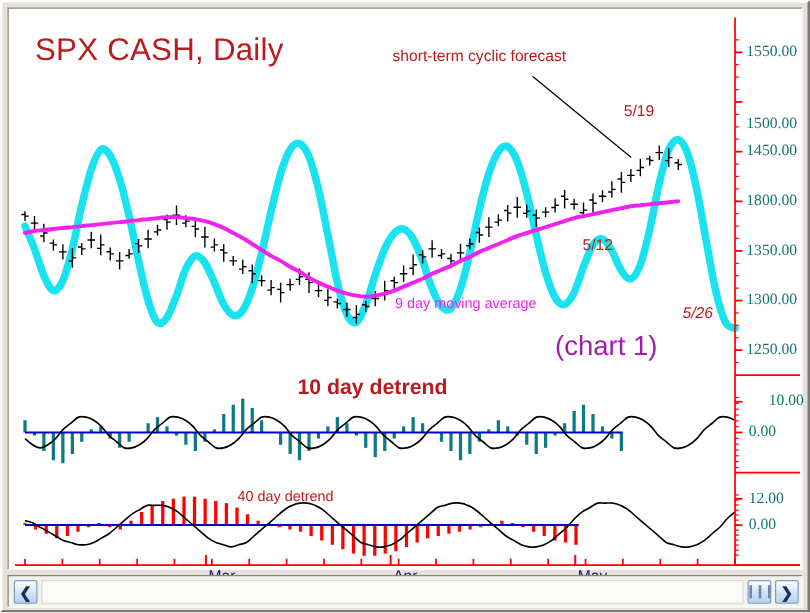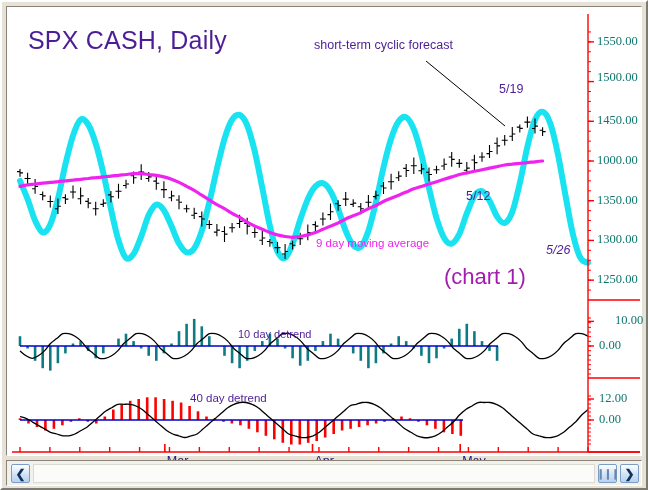--- a/index.html
+++ b/index.html
@@ -39,30 +39,30 @@
     background:#ffffff;
     overflow:hidden;
   }
   #plot svg{display:block;}
 
   
   .ttl{
     position:absolute;
     font-family:"Liberation Sans",sans-serif;
     white-space:nowrap;
-    color:#4c1d95;
+    color:#b91c1c;
   }
   #chart-title{left:28px;top:26px;font-size:25px;letter-spacing:.2px;}
   #ann-forecast{left:314px;top:38px;font-size:12.5px;}
   #lbl-519{left:499px;top:82px;font-size:12.5px;}
   #lbl-512{left:466px;top:189px;font-size:12.5px;}
   #lbl-526{left:546px;top:243px;font-size:12.5px;font-style:italic;}
   #lbl-ma{left:316px;top:237px;font-size:11.5px;color:#ef22ef;}
   #lbl-chart1{left:444px;top:264px;font-size:22px;color:#a21caf;}
-  #lbl-det10{left:238px;top:328px;font-size:11px;}
+  #lbl-det10{left:238px;top:300px;font-size:17px;font-weight:bold;}
   #lbl-det20{left:190px;top:392px;font-size:11.5px;}
 
   .ylab{
     position:absolute;
     font-family:Liberation Serif, serif;
     font-size:12.5px;color:#0f766e;white-space:nowrap;
   }
   .xlab{
     position:absolute;
     font-family:"Liberation Sans",sans-serif;
@@ -409,23 +409,23 @@
   <div class="ttl" id="lbl-526">5/26</div>
   <div class="ttl" id="lbl-ma">9 day moving average</div>
   <div class="ttl" id="lbl-chart1">(chart 1)</div>
   <div class="ttl" id="lbl-det10">10 day detrend</div>
   <div class="ttl" id="lbl-det20">40 day detrend</div>
 
   <div id="axis-labels">
       <div class="ylab" style="left: 597px; top: 272.143px;">1250.00</div>
       <div class="ylab" style="left: 597px; top: 232.429px;">1300.00</div>
       <div class="ylab" style="left: 597px; top: 192.714px;">1350.00</div>
-      <div class="ylab" style="left: 597px; top: 153px;">1000.00</div>
+      <div class="ylab" style="left: 597px; top: 153px;">1800.00</div>
       <div class="ylab" style="left: 597px; top: 113.286px;">1450.00</div>
-      <div class="ylab" style="left: 597px; top: 70px; text-align: center;">1500.00</div>
+      <div class="ylab" style="left: 597px; top: 91px; text-align: center;">1500.00</div>
       <div class="ylab" style="left: 597px; top: 33.8571px;">1550.00</div>
       <div class="ylab" style="left: 599px; top: 338px;">0.00</div>
       <div class="ylab" style="left: 599px; top: 313.385px; margin-left: 16px;">10.00</div>
       <div class="ylab" style="left: 599px; top: 412px;">0.00</div>
       <div class="ylab" style="left: 599px; top: 391px;">12.00</div>
       <div class="xlab" style="left: 166.84px; top: 454px;">Mar</div>
       <div class="xlab" style="left: 314.52px; top: 454px;">Apr</div>
       <div class="xlab" style="left: 462.2px; top: 454px;">May</div>
     </div>
 

